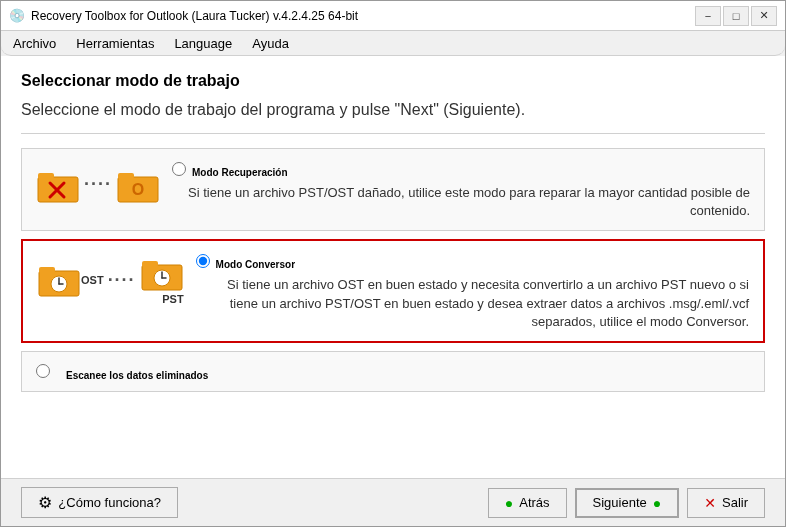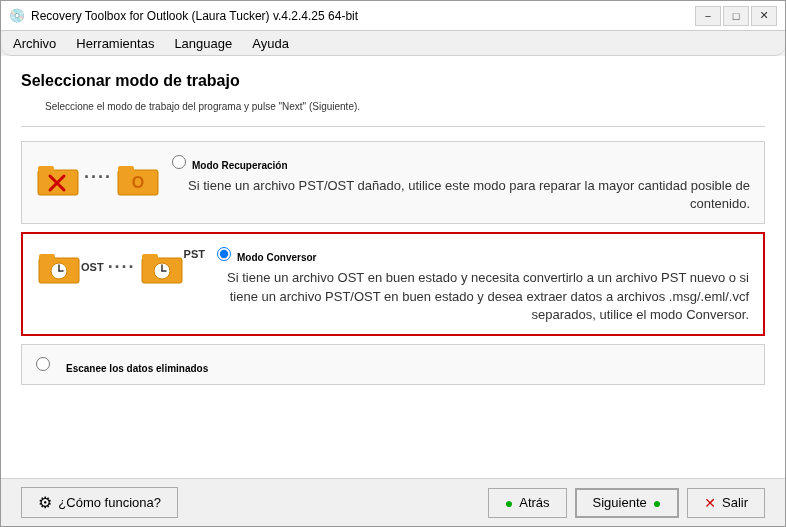--- a/index.html
+++ b/index.html
@@ -80,24 +80,23 @@
       padding: 16px 20px 10px 20px;
       overflow: hidden;
     }
     .page-title {
       font-size: 16px;
       font-weight: bold;
       color: #000;
       margin-bottom: 11px;
     }
     .page-subtitle {
-      font-size: 10px;
+      font-size: 16px;
       color: #333;
       margin-bottom: 14px;
-      margin-left: 24px;
     }
     .divider {
       height: 1px;
       background: #d0d0d0;
       margin-bottom: 14px;
     }
     .options-area {
       flex: 1;
       display: flex;
       flex-direction: column;
@@ -245,21 +244,21 @@
                   <rect x="2" y="6" width="16" height="6" rx="2" fill="#f0a020"></rect>
 
                   <circle cx="22" cy="23" r="8" fill="white" stroke="#d08000" stroke-width="1"></circle>
                   <line x1="22" y1="17" x2="22" y2="23" stroke="#333" stroke-width="1.5" stroke-linecap="round"></line>
                   <line x1="22" y1="23" x2="26" y2="23" stroke="#333" stroke-width="1.5" stroke-linecap="round"></line>
                 </svg>
                 <span style="font-size:11px;font-weight:bold;color:#333;">OST</span>
               </div>
               <span style="font-size:18px;font-weight:bold;color:#555;letter-spacing:1px;">····</span>
 
-              <div style="display:flex;flex-direction:row;align-items:flex-start;">
+              <div style="display:flex;flex-direction:column;align-items:flex-end;">
                 <svg width="44" height="38" viewBox="0 0 44 38">
                   <rect x="2" y="10" width="40" height="25" rx="2" fill="#f0a020" stroke="#d08000" stroke-width="1"></rect>
                   <rect x="2" y="6" width="16" height="6" rx="2" fill="#f0a020"></rect>
 
                   <circle cx="22" cy="23" r="8" fill="white" stroke="#d08000" stroke-width="1"></circle>
                   <line x1="22" y1="17" x2="22" y2="23" stroke="#333" stroke-width="1.5" stroke-linecap="round"></line>
                   <line x1="22" y1="23" x2="26" y2="23" stroke="#333" stroke-width="1.5" stroke-linecap="round"></line>
                 </svg>
                 <span style="font-size:11px;font-weight:bold;color:#333;">PST</span>
               </div>

